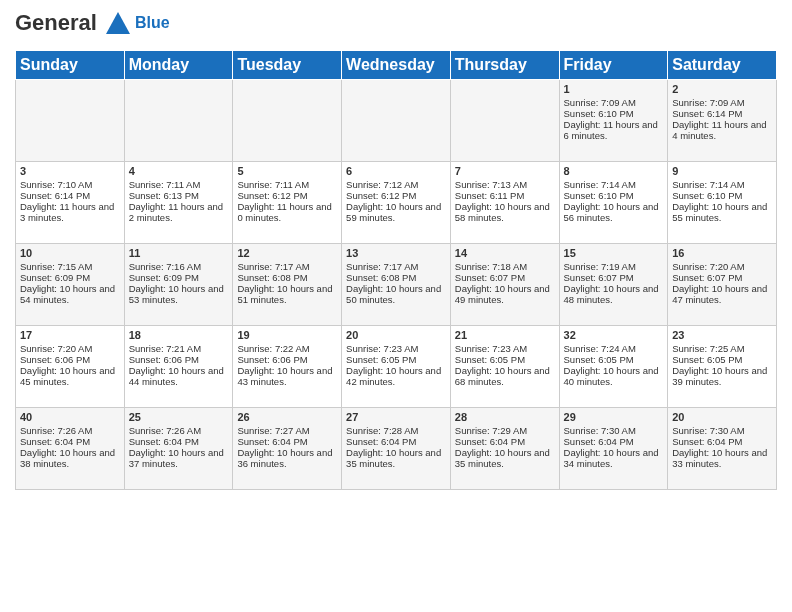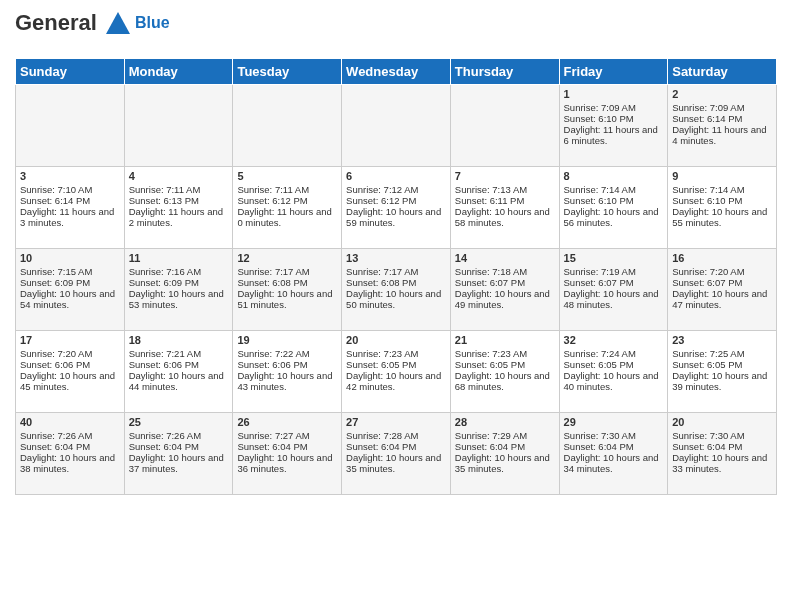--- a/index.html
+++ b/index.html
@@ -11,21 +11,21 @@
       overflow: hidden;
     }
     .page {
       width: 792px;
       padding: 10px 15px;
     }
     .header {
       display: flex;
       justify-content: space-between;
       align-items: center;
-      margin-bottom: 20px;
+      margin-bottom: 12px;
     }
     .logo {
       display: flex;
       align-items: center;
     }
     .title-section {
       text-align: right;
     }
     .month-title {
       font-size: 32px;
@@ -37,21 +37,21 @@
       color: #555;
     }
     table {
       width: 100%;
       border-collapse: collapse;
       table-layout: fixed;
     }
     thead th {
       background-color: #1a6fbd;
       color: #fff;
-      font-size: 13px;
+      font-size: 16px;
       font-weight: bold;
       padding: 5px 4px;
       text-align: left;
       border: 1px solid #fff;
     }
     tbody td {
       border: 1px solid #ccc;
       vertical-align: top;
       padding: 3px 4px;
       font-size: 9.5px;

